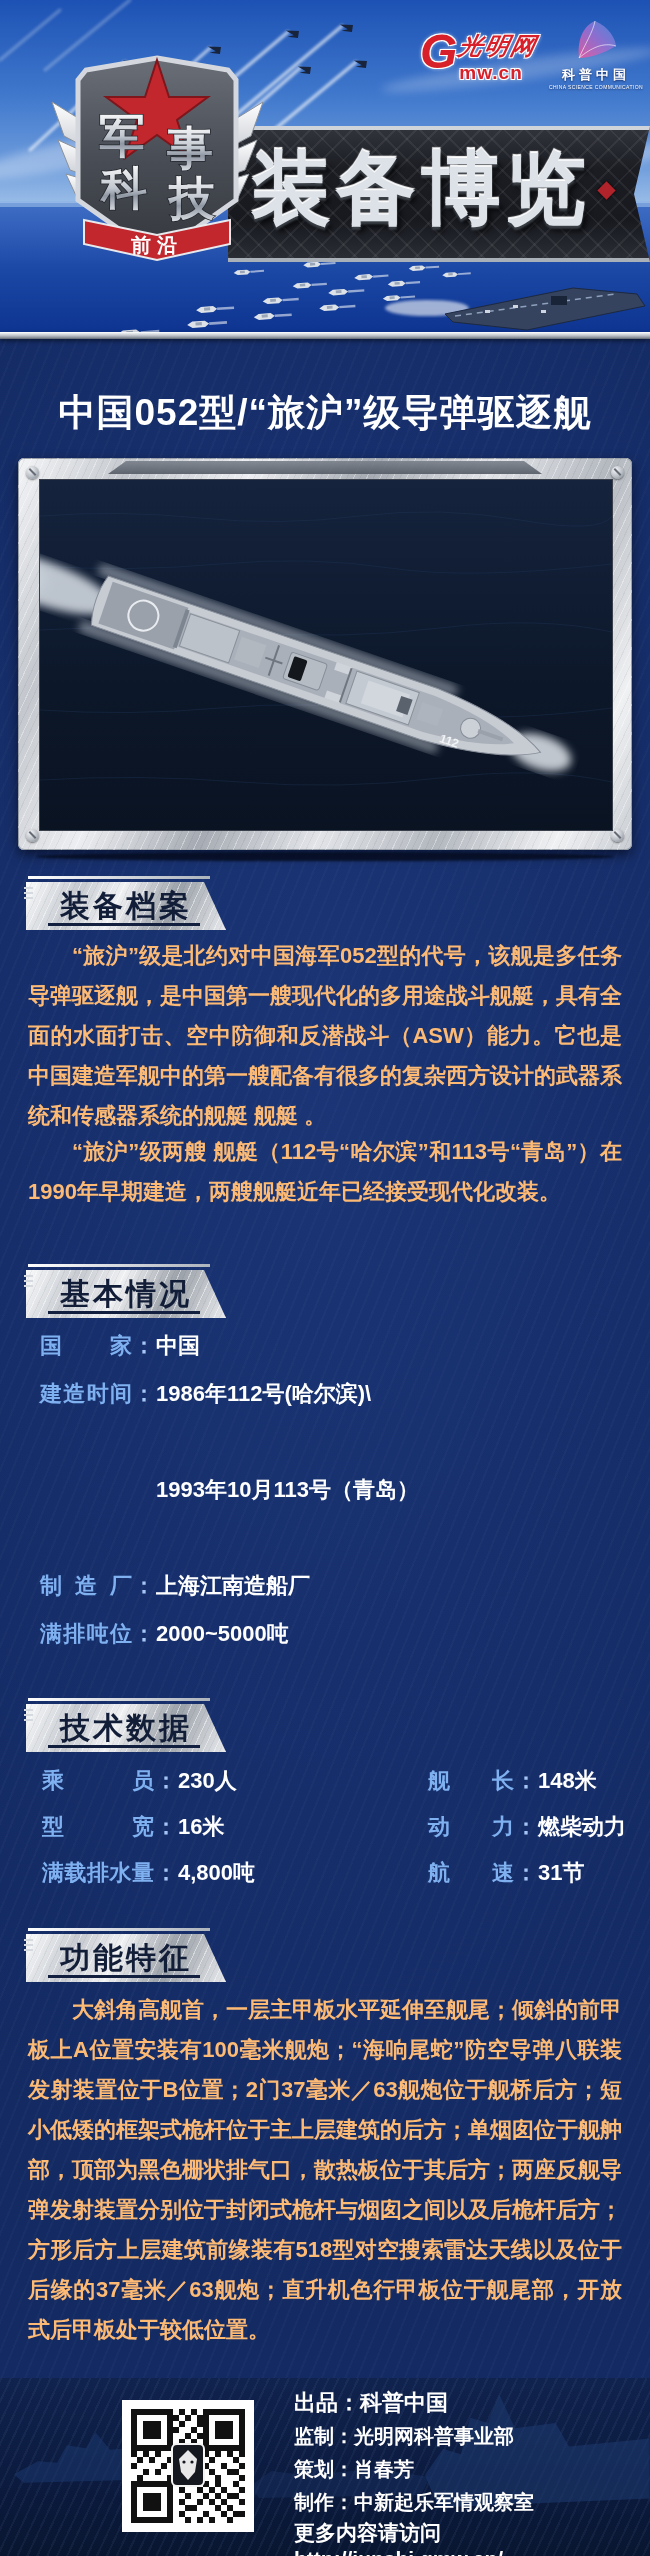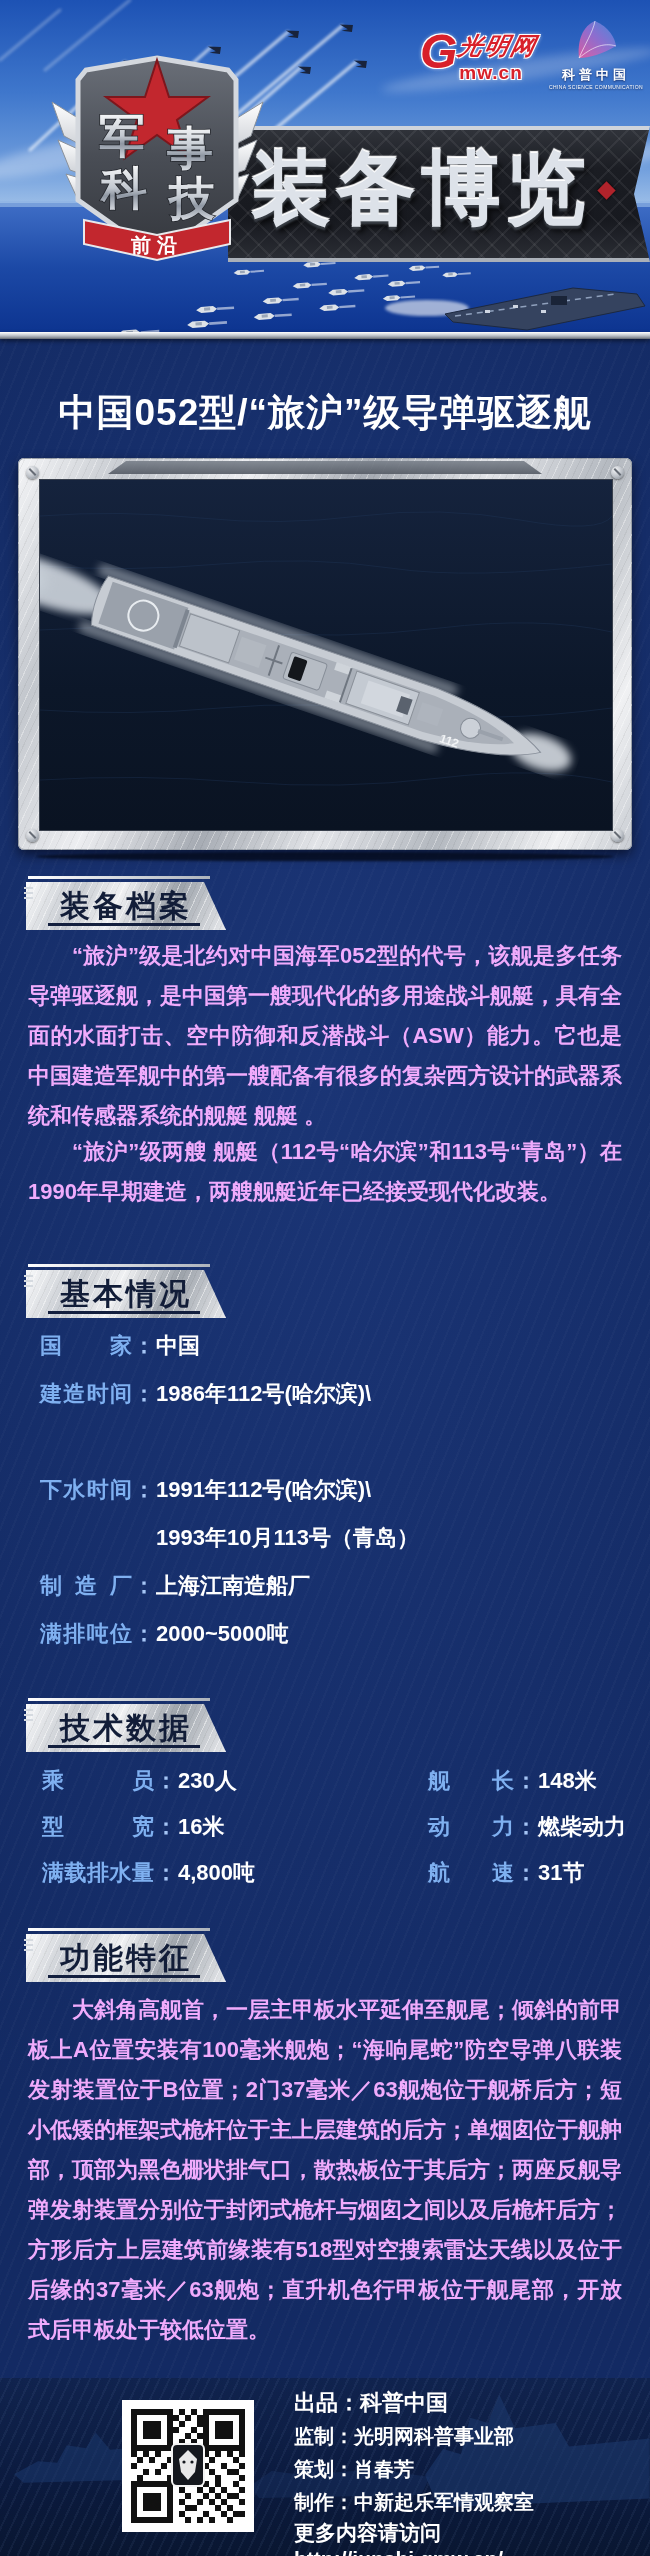--- a/index.html
+++ b/index.html
@@ -77,21 +77,21 @@
          linear-gradient(115deg,#fafbfc,#c6cad0 25%,#f0f1f3 45%,#9ba1a9 70%,#e8eaed 100%);
        box-shadow:0 3px 5px rgba(0,0,10,.45);}
   .sec .underline{position:absolute;left:22px;bottom:4px;width:152px;height:3px;background:#131f3e;}
   .sec .slabel{position:absolute;top:6px;left:34px;height:64px;line-height:48px;
        font-size:30px;font-weight:bold;color:#121d38;letter-spacing:3px;}
   .sec .tabs{position:absolute;left:-2px;top:11px;}
   .sec .tabs i{display:block;width:9px;height:2px;background:#d5dae0;margin-bottom:3px;}
 
   
   .para{position:absolute;left:28px;width:594px;font-size:22px;line-height:40px;
-       font-weight:bold;color:#f0abfc;text-align:justify;text-indent:2em;margin:0;}
+       font-weight:bold;color:#fdba74;text-align:justify;text-indent:2em;margin:0;}
   .info-row{position:absolute;left:40px;width:580px;font-size:22px;font-weight:bold;color:#fff;}
   .info-row .l1{line-height:48px;}
   .info-row .l2{line-height:48px;margin-left:116px;}
   .lbl{display:inline-block;text-align:justify;text-align-last:justify;color:#7fb0f0;vertical-align:top;}
   .w4{width:92px;} .w5{width:112px;} .w35{width:86px;}
   .cln{display:inline-block;width:24px;text-align:center;color:#a5c5f5;}
   .val{color:#ffffff;}
   .tech-row{position:absolute;font-size:22px;font-weight:bold;line-height:46px;color:#fff;}
 
   
@@ -362,21 +362,20 @@
     <div class="underline"></div>
   </div>
 
   <div class="info-row" style="top:1322px;">
     <div class="l1"><span class="lbl w4">国家</span><span class="cln">：</span><span class="val">中国</span></div>
   </div>
   <div class="info-row" style="top:1370px;">
     <div class="l1"><span class="lbl w4">建造时间</span><span class="cln">：</span><span class="val">1986年112号(哈尔滨)\</span></div>
   </div>
   <div class="info-row" style="top:1466px;">
-    <div class="l1"><span class="lbl w4">下水时间</span><span class="cln">：</span><span class="val">1991年112号(哈尔滨)\</span></div>
     <div class="l2 val">1993年10月113号（青岛）</div>
   </div>
   <div class="info-row" style="top:1562px;">
     <div class="l1"><span class="lbl w4">制造厂</span><span class="cln">：</span><span class="val">上海江南造船厂</span></div>
   </div>
   <div class="info-row" style="top:1610px;">
     <div class="l1"><span class="lbl w4">满排吨位</span><span class="cln">：</span><span class="val">2000~5000吨</span></div>
   </div>
 
   <div class="sec" style="top:1698px;">

